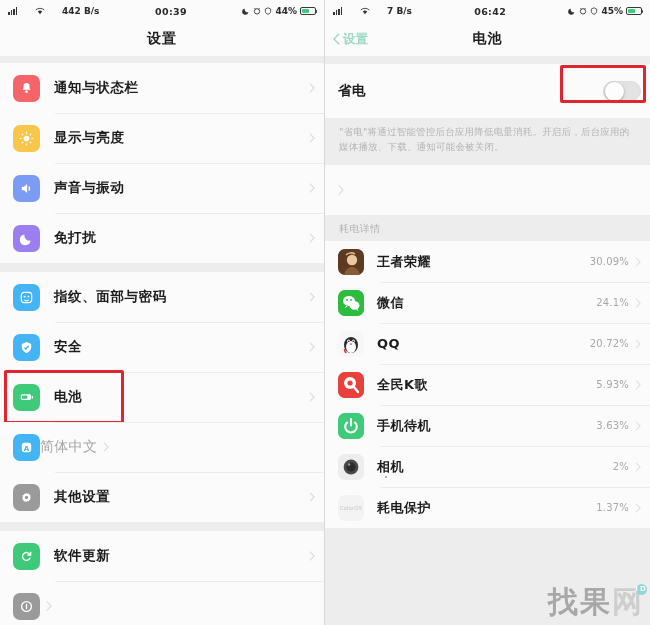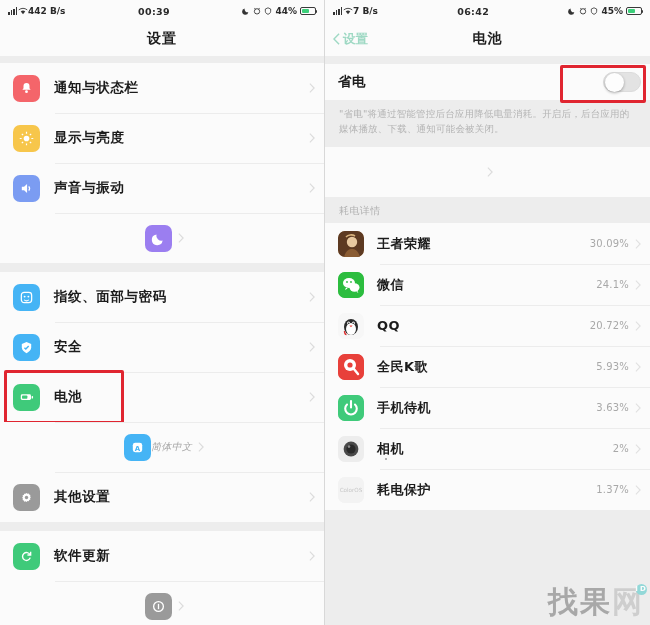--- a/index.html
+++ b/index.html
@@ -12,21 +12,21 @@
   .screens { display:flex; width:650px; height:625px; }
   .phone { width:325px; height:625px; position:relative; background:#f0f0f0; overflow:hidden; }
   .phone.left { border-right:1px solid #d8d8d8; }
 
   
   .statusbar {
     height:22px; background:#fbfbfb;
     display:flex; align-items:center; justify-content:space-between;
     padding:0 8px; font-size:9px; color:#2a2a2a; font-weight:bold;
   }
-  .sb-left { display:flex; align-items:center; gap:0; }
+  .sb-left { display:flex; align-items:center; gap:17px; }
   .sb-right { display:flex; align-items:center; gap:3px; }
   .sb-mid { font-size:9.5px; letter-spacing:.3px; }
   .bars { display:inline-block; width:10px; height:8px; position:relative; }
   .bars i { position:absolute; bottom:0; width:1.6px; background:#333; }
   .bars i:nth-child(1){left:0;height:3px}
   .bars i:nth-child(2){left:2.6px;height:5px}
   .bars i:nth-child(3){left:5.2px;height:6.5px}
   .bars i:nth-child(4){left:7.8px;height:8px}
   .wifi { width:10px; height:8px; }
   .moon { width:8px;height:8px; }
@@ -50,44 +50,44 @@
     color:#9fd9c4; font-size:12.5px; font-weight:bold;
   }
   .chev-l { width:7px;height:12px; }
 
   
   .scroll { height:569px; overflow:hidden; background:#ededed; }
   .group { background:#fbfbfb; margin-bottom:9px; }
   .group.first { margin-top:7px; }
   .row {
     height:50px; display:flex; align-items:center;
-    padding:0 9px 0 13px; position:relative; background:#fbfbfb;justify-content:center;
+    padding:0 9px 0 13px; position:relative; background:#fbfbfb;
   }
   .row + .row::before {
     content:""; position:absolute; left:55px; right:0; top:0; height:1px; background:#ececec;
   }
   .ic {
     width:27px;height:27px;border-radius:7px;flex:0 0 27px;
     display:flex;align-items:center;justify-content:center;
   }
   .row-label { flex:1; margin-left:14px; font-size:13.5px; color:#1c1c1c; font-weight:bold; letter-spacing:.6px;}
-  .row-value { font-size:10px; color:#a6a6a6; margin-right:6px; letter-spacing:.3px;font-style:italic;}
+  .row-value { font-size:14px; color:#a6a6a6; margin-right:6px; letter-spacing:.3px;}
   .chev { width:6px;height:10px; opacity:.45; }
 
   
   .hl-row { position:relative; }
   .hl-box {
     position:absolute; border:3px solid #e02530; border-radius:2px;
     pointer-events:none;
   }
   .hl-battery { left:4px; right:200px; top:-2px; bottom:-2px; }
 
   
   .panel-gap { height:8px; background:#ededed; }
-  .toggle-row { height:36px; }
+  .toggle-row { height:54px; }
   .switch {
     width:38px;height:20px;border-radius:10px;background:#e3e3e3;
     position:relative; flex:0 0 38px; border:1px solid #dcdcdc;
   }
   .switch .knob {
     position:absolute; left:1px; top:0px; width:19px;height:19px;border-radius:50%;
     background:#fdfdfd; box-shadow:0 1px 3px rgba(0,0,0,.32);
   }
   .desc {
     padding:7px 14px 11px 14px; font-size:9.5px; line-height:1.55;
@@ -209,20 +209,21 @@
           <svg class="chev" viewBox="0 0 8 14">
               <path d="M1 1l6 6-6 6" stroke="#b5b5b5" stroke-width="1.6" fill="none"></path>
             </svg>
         </div>
         <div class="row">
           <div class="ic" style="background:#9b7ef0">
             <svg width="15" height="15" viewBox="0 0 16 16">
                 <path d="M12.4 10.2A5.6 5.6 0 0 1 5.8 3.6 5.8 5.8 0 1 0 12.4 10.2Z" fill="#fff"></path>
               </svg>
           </div>
+          <div class="row-label">免打扰</div>
           <div class="row-value"></div>
           <svg class="chev" viewBox="0 0 8 14">
               <path d="M1 1l6 6-6 6" stroke="#b5b5b5" stroke-width="1.6" fill="none"></path>
             </svg>
         </div>
       </div>
 
       <div class="group">
         <div class="row">
           <div class="ic" style="background:#45b4f5">

